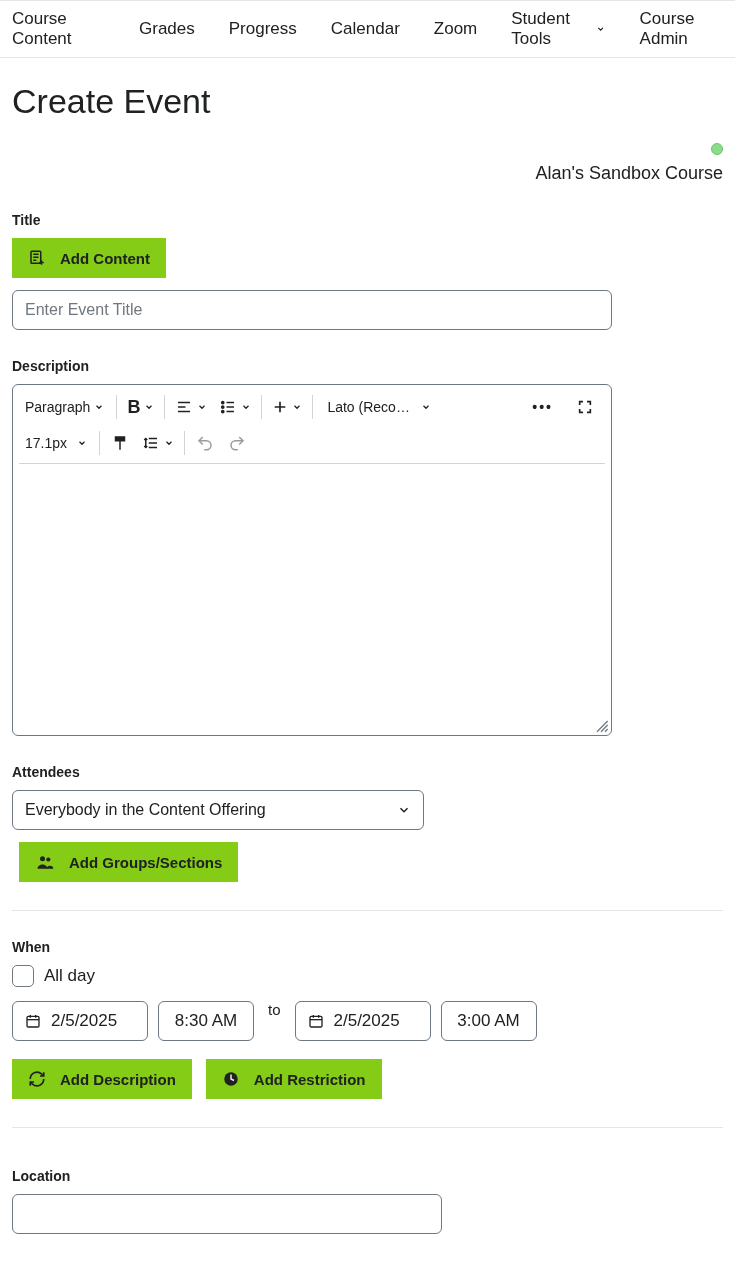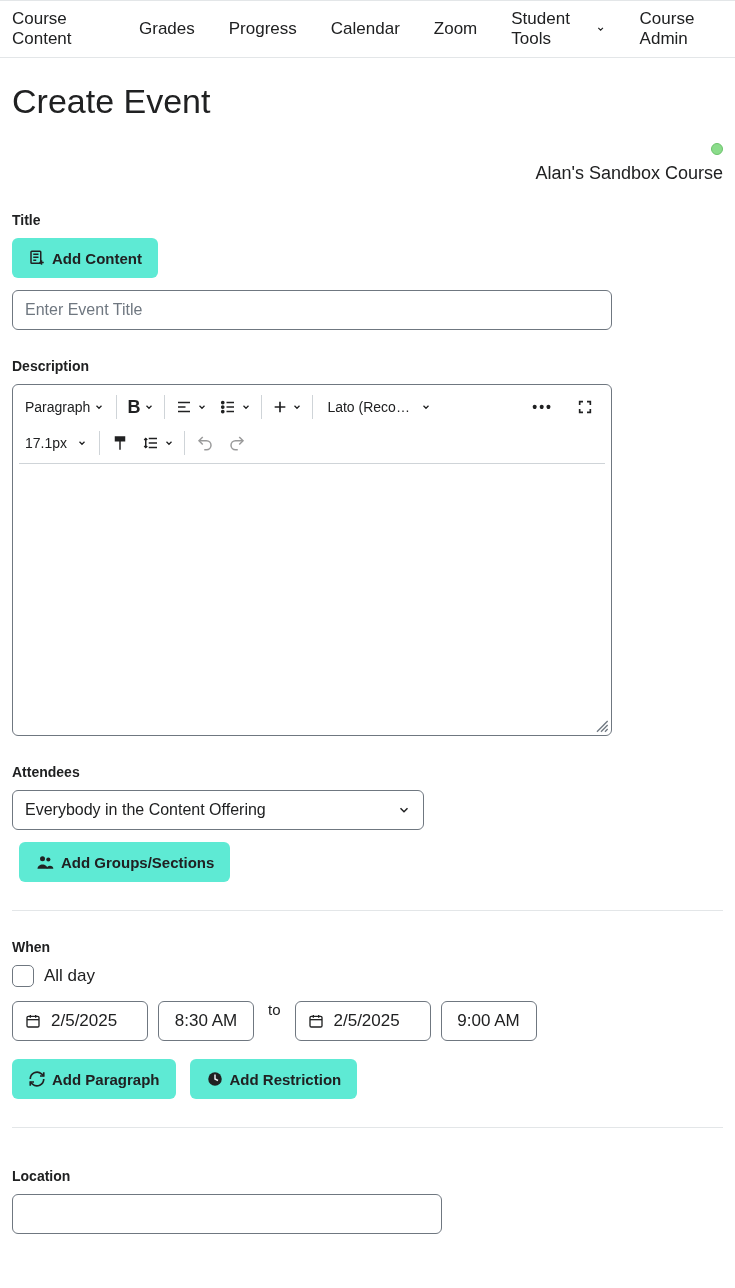--- a/index.html
+++ b/index.html
@@ -51,24 +51,24 @@
     display: inline-block;
   }
   .section-label {
     font-size: 14px;
     font-weight: 700;
     margin-bottom: 10px;
   }
   .btn-grey {
     display: inline-flex;
     align-items: center;
-    gap: 6px;
-    background: #5eead4;
+    gap: 14px;
+    background: #84cc16;
     border: none;
-    border-radius: 6px;
+    border-radius: 0;
     padding: 10px 16px;
     font-size: 15px;
     font-weight: 700;
     color: #202122;
     cursor: pointer;
     height: 40px;
   }
   .btn-grey svg { flex: none; }
   .text-input {
     width: 100%;
@@ -432,32 +432,32 @@
       <div class="date-box">
         <svg width="16" height="16" viewBox="0 0 24 24" fill="none" stroke="#202122" stroke-width="2">
             <rect x="3" y="5" width="18" height="16" rx="2"></rect>
             <line x1="3" y1="10" x2="21" y2="10"></line>
             <line x1="8" y1="3" x2="8" y2="7"></line>
             <line x1="16" y1="3" x2="16" y2="7"></line>
           </svg>
         <span>2/5/2025</span>
       </div>
       <div class="time-box">
-        <span>9:00 AM</span>
+        <span>3:00 AM</span>
       </div>
     </div>
     <div class="btn-row">
       <button class="btn-grey">
         <svg width="18" height="18" viewBox="0 0 24 24" fill="none" stroke="#202122" stroke-width="2.2">
             <path d="M3 12a9 9 0 0 1 15-6.7L21 8"></path>
             <polyline points="21 3 21 8 16 8"></polyline>
             <path d="M21 12a9 9 0 0 1-15 6.7L3 16"></path>
             <polyline points="3 21 3 16 8 16"></polyline>
           </svg>
-        <span>Add Paragraph</span>
+        <span>Add Description</span>
       </button>
       <button class="btn-grey">
         <svg width="18" height="18" viewBox="0 0 24 24" fill="#202122">
             <circle cx="12" cy="12" r="9" fill="#202122"></circle>
             <path d="M12 6v6l4 2" stroke="#e9edf1" stroke-width="2" fill="none"></path>
           </svg>
         <span>Add Restriction</span>
       </button>
     </div>
   </div>

